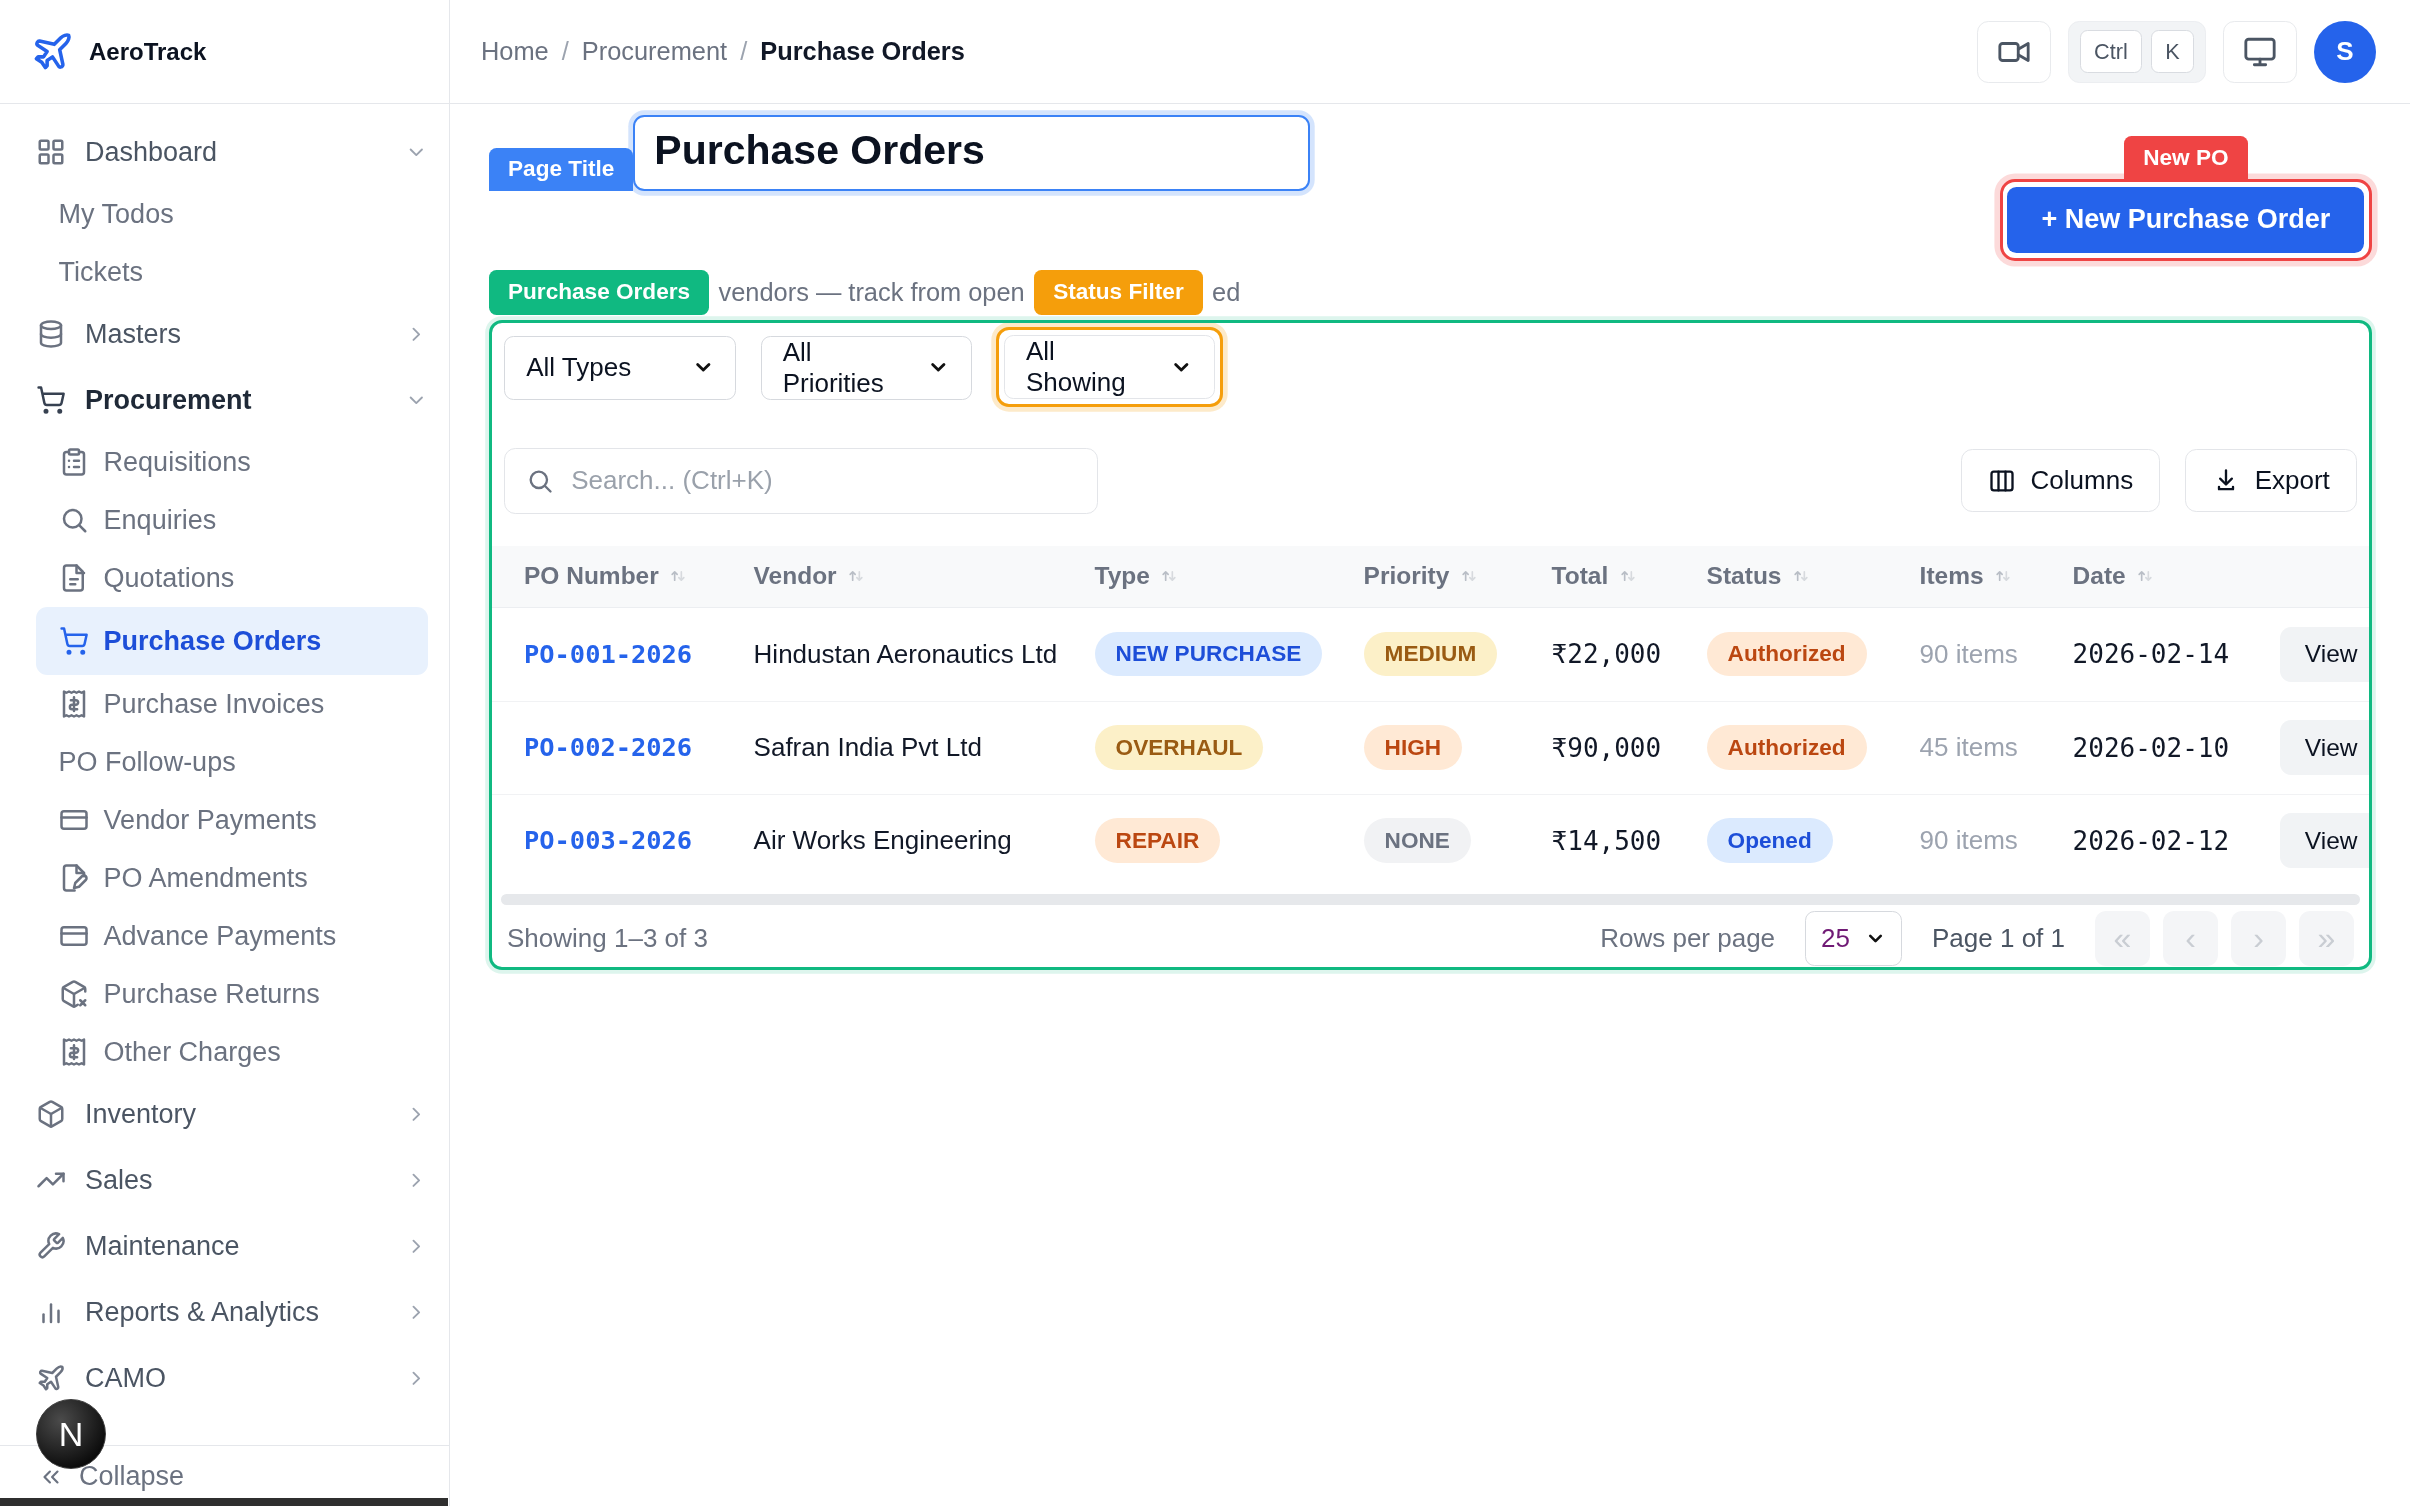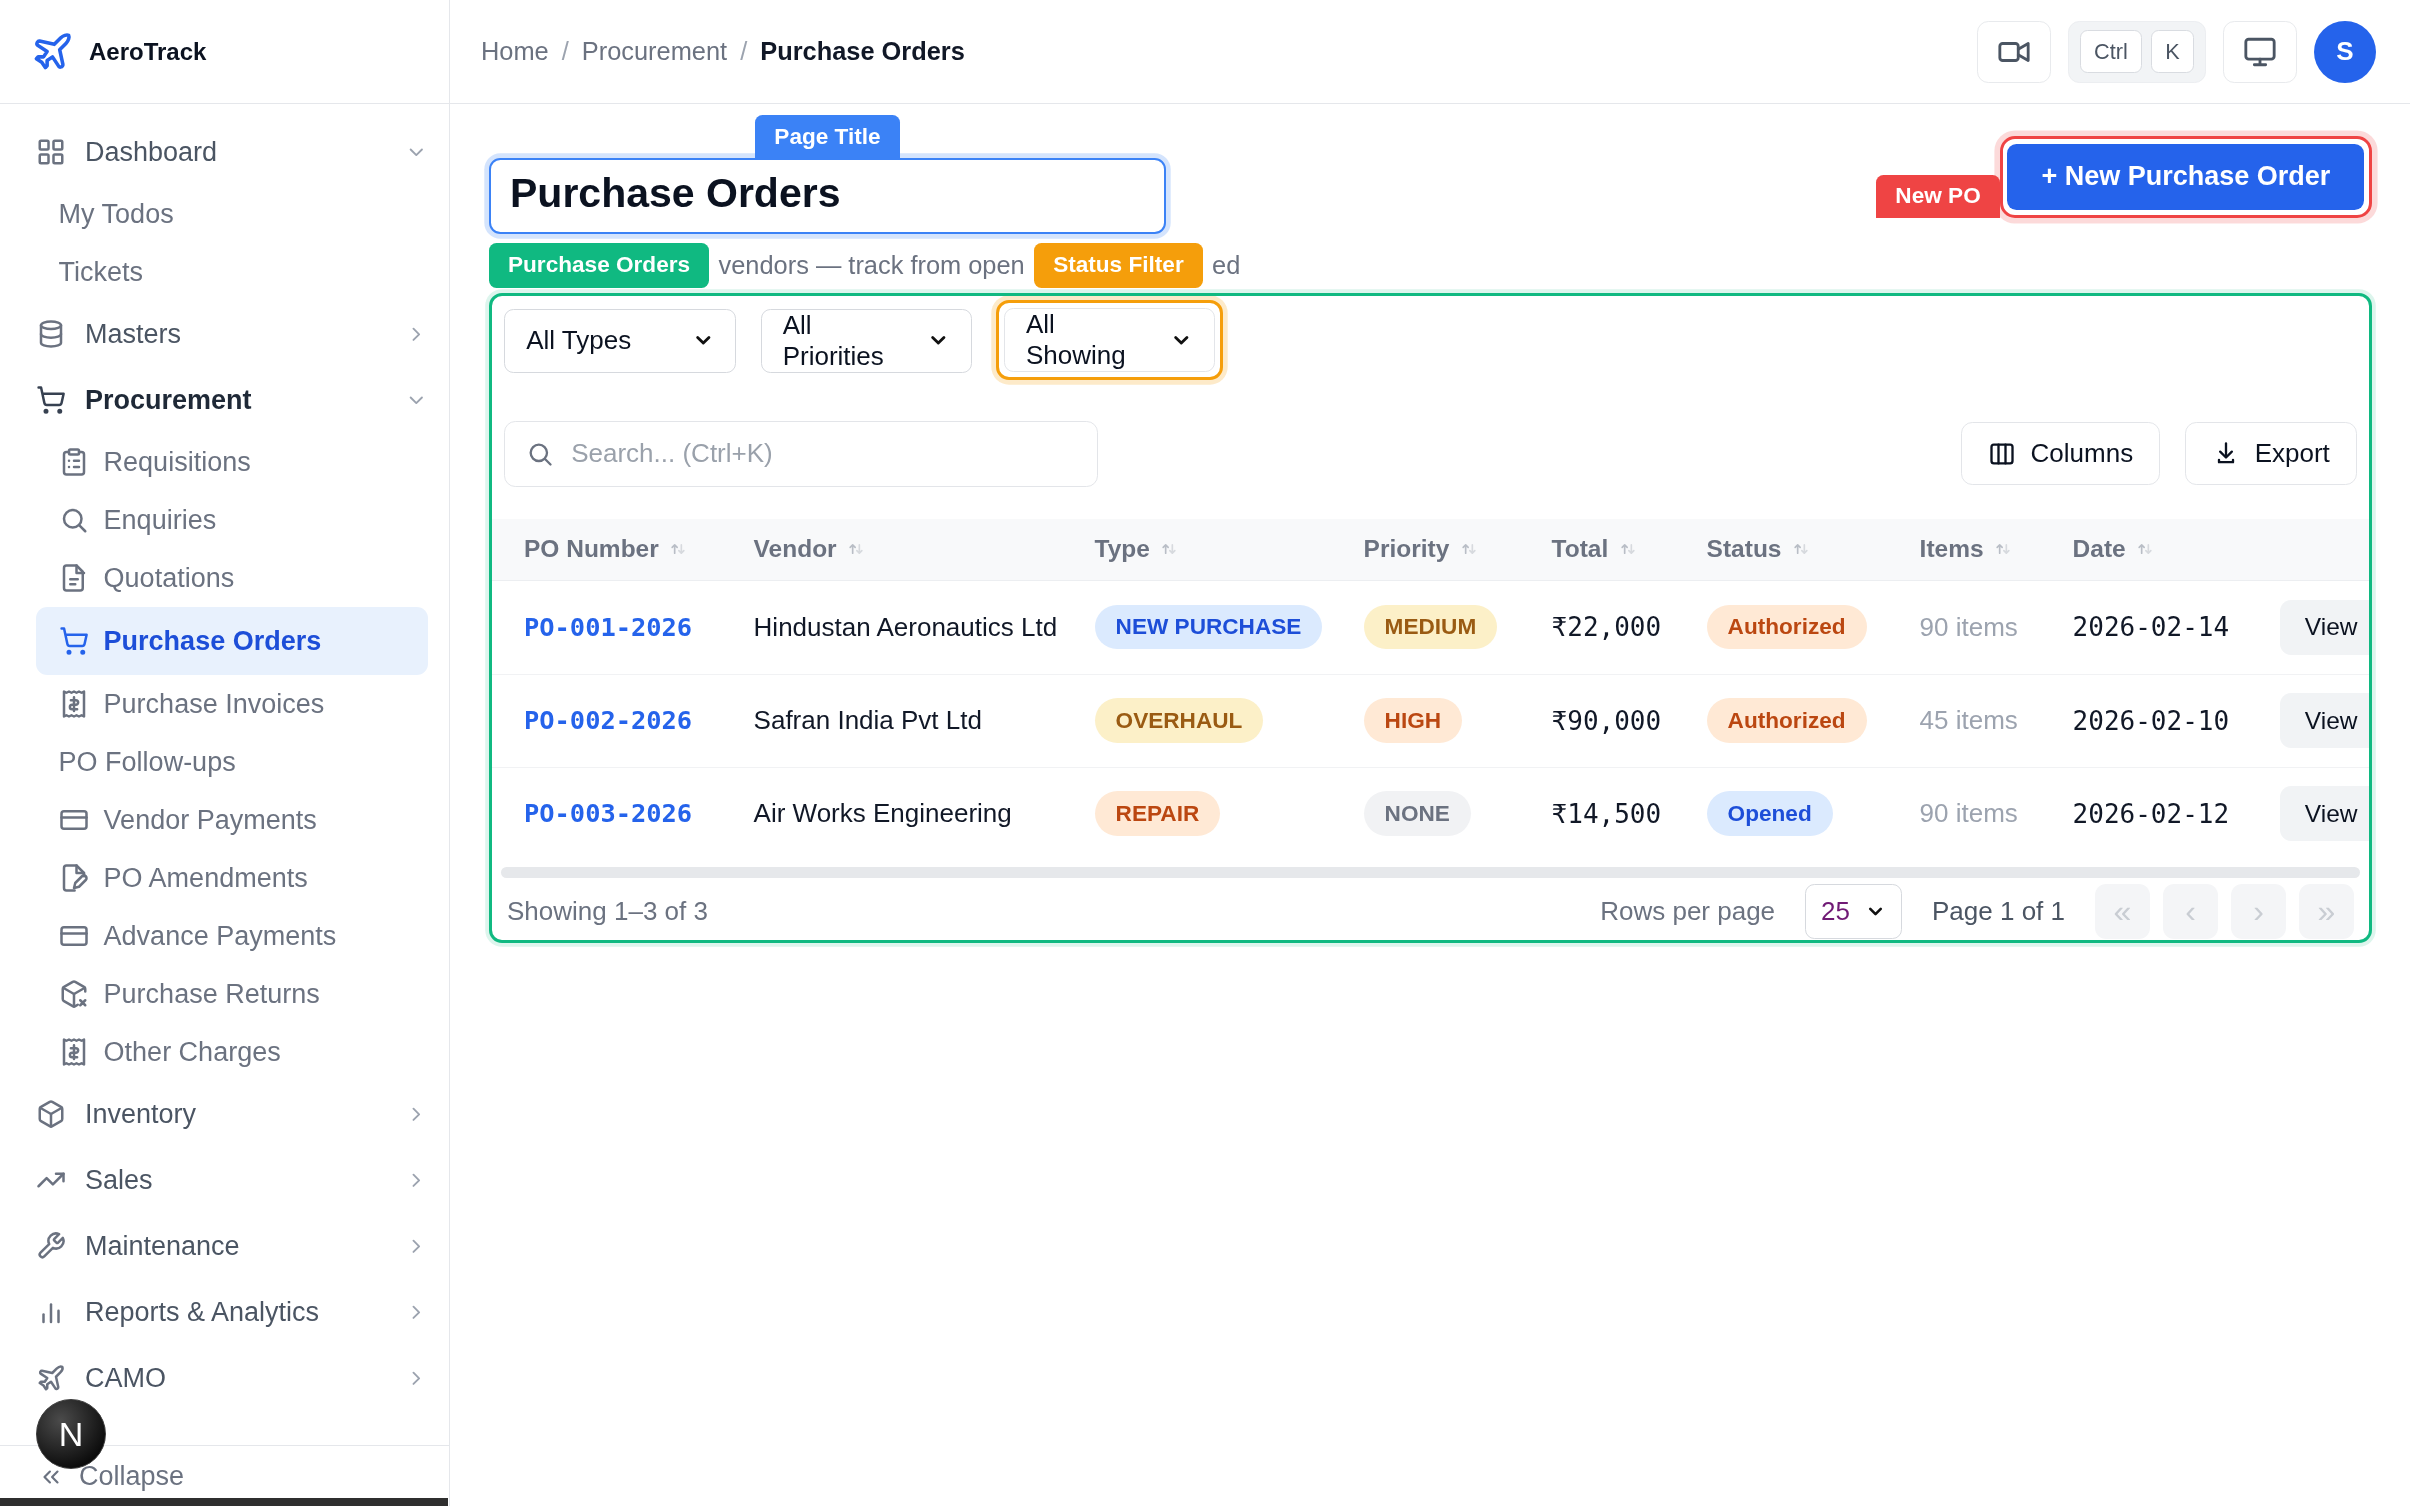--- a/index.html
+++ b/index.html
@@ -36,27 +36,27 @@
   .breadcrumb .sep{color:#9ca3af}
   .tb-controls{margin-left:auto;display:flex;align-items:center;gap:17px}
   .tb-btn{height:62px;min-width:73px;padding:0 19px;border:1.9px solid #e8eaed;border-radius:11.3px;background:#fff;display:flex;align-items:center;justify-content:center;color:#4b5563;cursor:pointer}
   .kbd-group{height:62px;background:#f2f4f6;border:1.9px solid #eceef1;border-radius:11.3px;display:flex;align-items:center;gap:9.4px;padding:0 11.3px}
   .keycap{background:#fff;border:1.9px solid #d9dce1;border-radius:7.5px;font-size:21.7px;color:#4b5563;padding:7.5px 13px}
   .avatar{width:62px;height:62px;border-radius:50%;background:#2563eb;color:#fff;font-size:26px;font-weight:700;display:flex;align-items:center;justify-content:center;cursor:pointer}
 
   
   .content{padding:11.3px 39px 0 39px;position:relative}
   .title-row{display:flex;align-items:flex-start}
-  .title-group{display:flex;flex-direction:column;align-items:center}
+  .title-group{display:flex;flex-direction:row;align-items:flex-end}
   .anno-tab{display:inline-block;color:#fff;font-weight:700;font-size:22.6px;padding:8.5px 19px;border-radius:7.5px 7.5px 0 0;position:relative;z-index:2}
   .anno-blue{background:#3b82f6}
   .anno-red{background:#ef4444}
   .title-box{width:677px;border:2.8px solid #3b82f6;border-radius:11.3px;box-shadow:0 0 0 4.7px rgba(59,130,246,.22);background:#fff;padding:9.4px 19px 15px 19px;position:relative;z-index:1}
   .page-title{font-size:41px;font-weight:700;color:#0b1220}
-  .npo-group{margin-left:auto;margin-top:21px;display:flex;flex-direction:row;align-items:flex-end}
+  .npo-group{margin-left:auto;margin-top:21px;display:flex;flex-direction:column;align-items:center}
   .npo-wrap{border:3.8px solid #ef4444;border-radius:15px;box-shadow:0 0 0 5.6px rgba(239,68,68,.20);padding:4.7px;background:#fff}
   .npo-btn{background:#2563eb;color:#fff;border:none;border-radius:9.4px;font-size:27px;font-weight:600;padding:0 34px;height:66px;display:flex;align-items:center;font-family:inherit;cursor:pointer}
   .subtitle-row{margin-top:9.4px;display:flex;align-items:center;font-size:25.4px;color:#6b7280;gap:9.4px;position:relative;z-index:3}
   .badge-green{background:#10b981;color:#fff;font-weight:700;font-size:22.6px;padding:9.4px 19px;border-radius:7.5px}
   .badge-orange{background:#f59e0b;color:#fff;font-weight:700;font-size:22.6px;padding:9.4px 19px;border-radius:7.5px}
 
   
   .card{margin-top:5.6px;border:3.8px solid #10b981;border-radius:13px;box-shadow:0 0 0 3.8px rgba(16,185,129,.14);background:#fff;overflow:hidden}
   .filters-row{display:flex;gap:24.5px;padding:12.2px 11.3px 0 12.2px;align-items:flex-start}
   .select{height:64px;border:1.9px solid #d6d9de;border-radius:9.4px;background:#fff;display:flex;align-items:center;gap:24.5px;padding:0 21px;font-size:26px;color:#0b1220;cursor:pointer}

